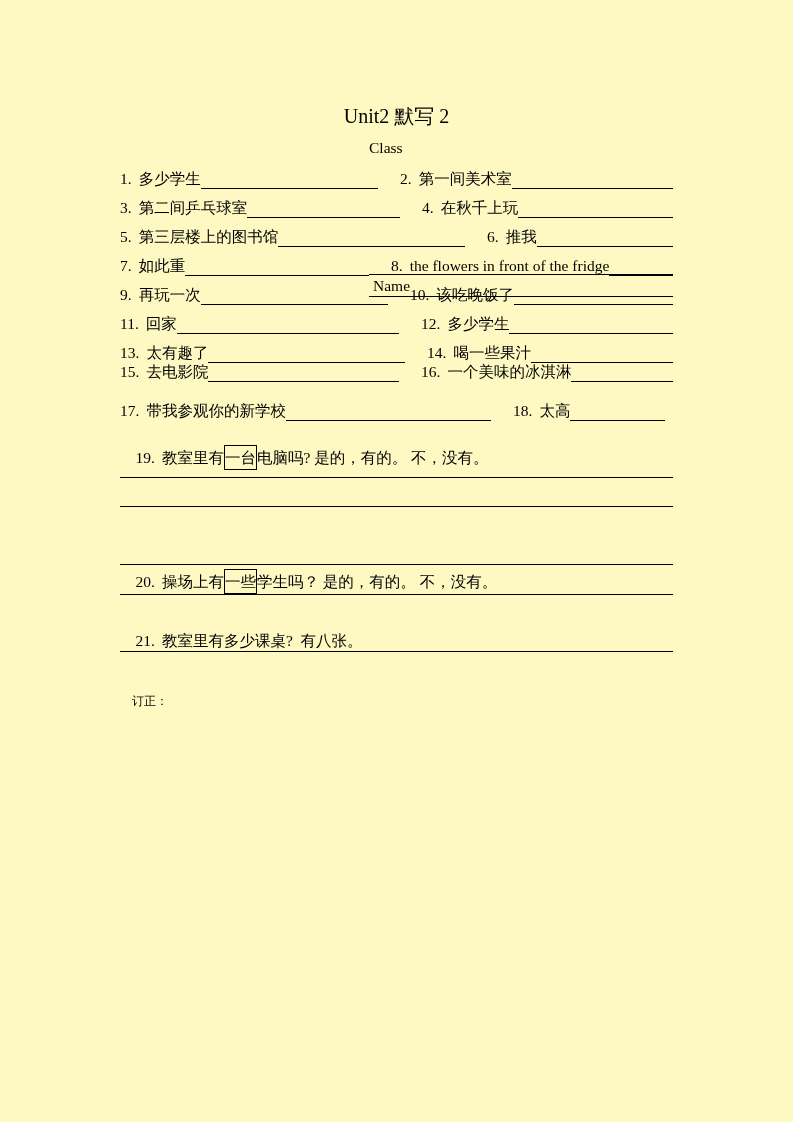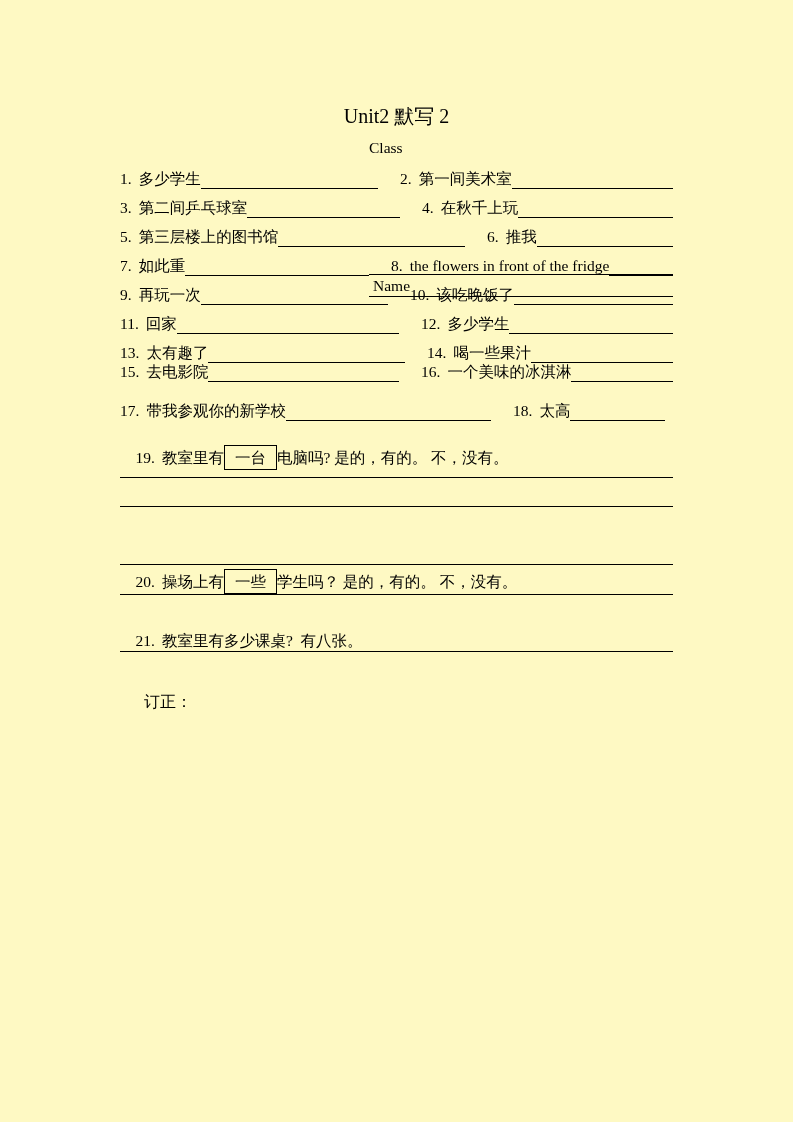--- a/index.html
+++ b/index.html
@@ -35,29 +35,29 @@
   .cell { display:flex; }
   .cell.left  { box-sizing:border-box; padding-right:22px; flex:0 0 auto; }
   .cell.right { flex:1 1 auto; }
   .num { margin-right:7px; line-height:21px; white-space:pre; }
   .txt { line-height:21px; white-space:pre;text-align:center; }
   
   .qrow {
     position:absolute; left:120px; right:120px;
     font-size:15.5px; line-height:21px; white-space:pre;
   }
-  .boxed { border:1px solid #000000; padding:3px 10px; }
+  .boxed { border:1px solid #000000; padding:3px 0; }
   
   .ansline {
     position:absolute; left:120px; right:120px; height:0;
     border-bottom:1px solid #000000;
   }
   .footer-row {
-    position:absolute; left:128px; top:670px;
-    font-size:16px; line-height:21px; white-space:pre;
+    position:absolute; left:120px; top:670px;
+    font-size:12px; line-height:21px; white-space:pre;
   }
 </style>
 </head>
 <body>
 
 <div class="page">
 
   <h1 class="title">Unit2 默写 2</h1>
 
   <div class="classline">

